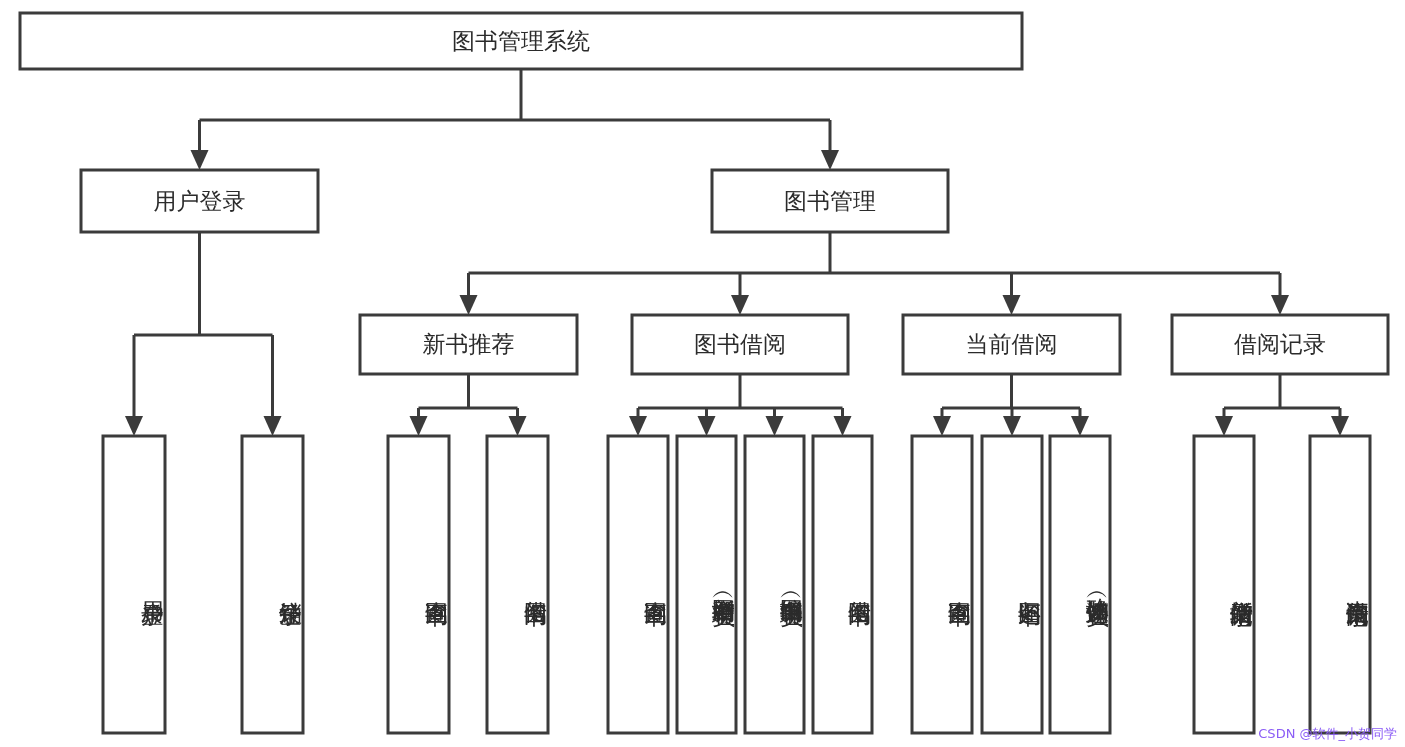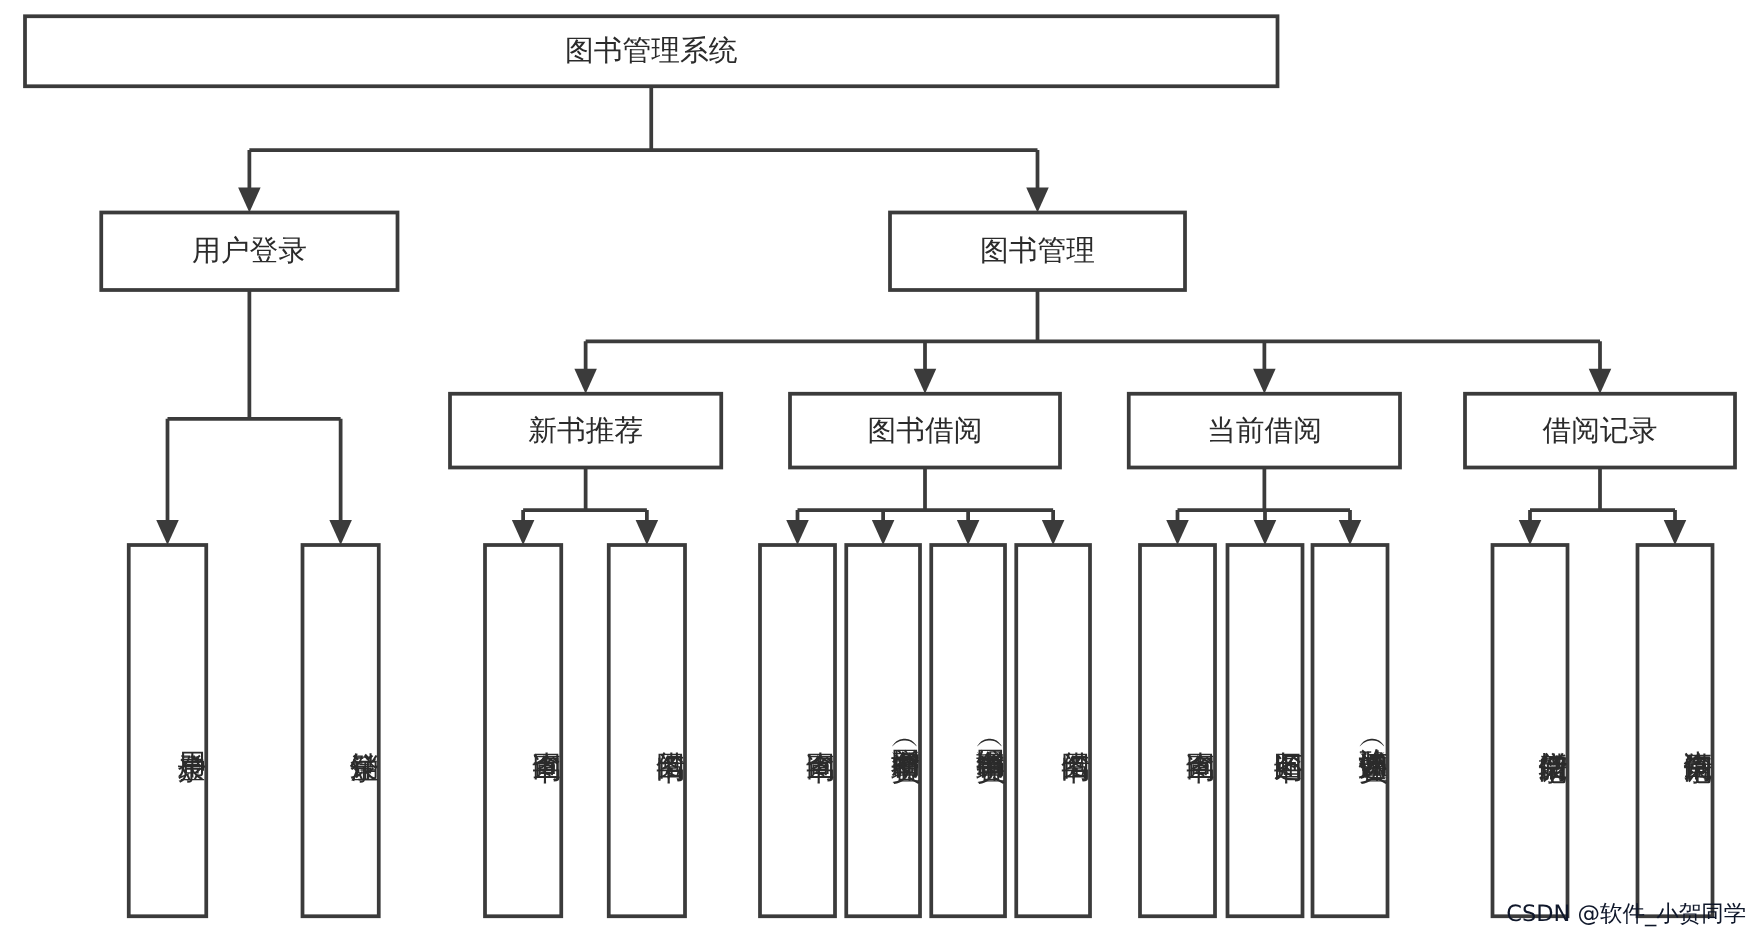--- a/index.html
+++ b/index.html
@@ -58,22 +58,22 @@
     letter-spacing: 1px;
     white-space: nowrap;
     text-align: start;
     pointer-events: none;
   }
   .watermark {
     position: absolute;
     right: 8px;
     bottom: 4px;
     font-family: "DejaVu Sans", "Liberation Sans", sans-serif;
-    font-size: 18px;
-    color: #0f172a;
+    font-size: 13px;
+    color: #8b5cf6;
     white-space: nowrap;
   }
 </style>
 </head>
 <body>
 
 <div id="diagram-root">
 
   <svg class="canvas" viewBox="0 0 1405 747">
     <g id="connectors-layer">

